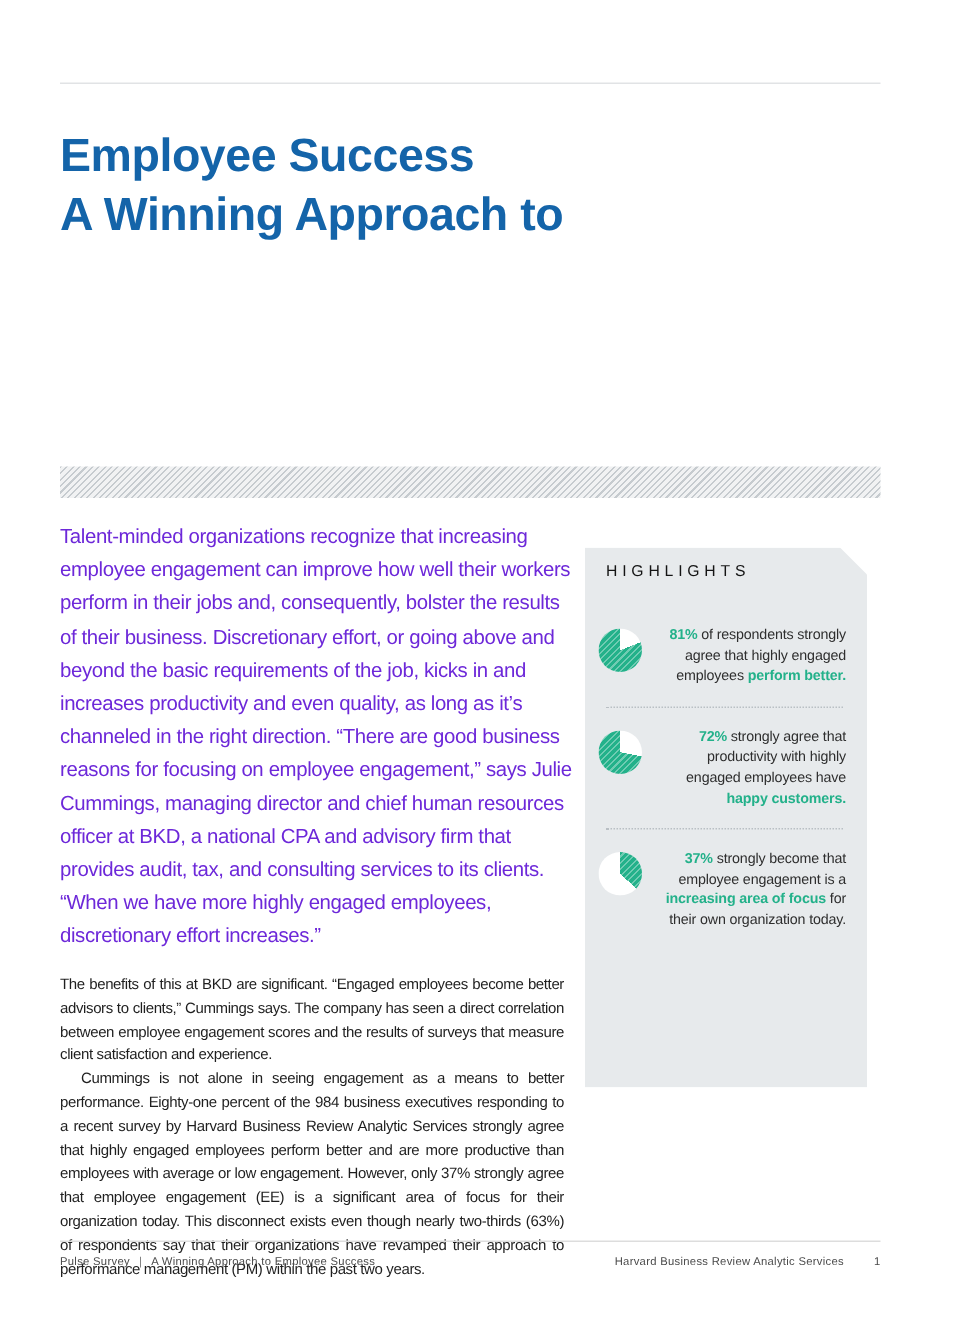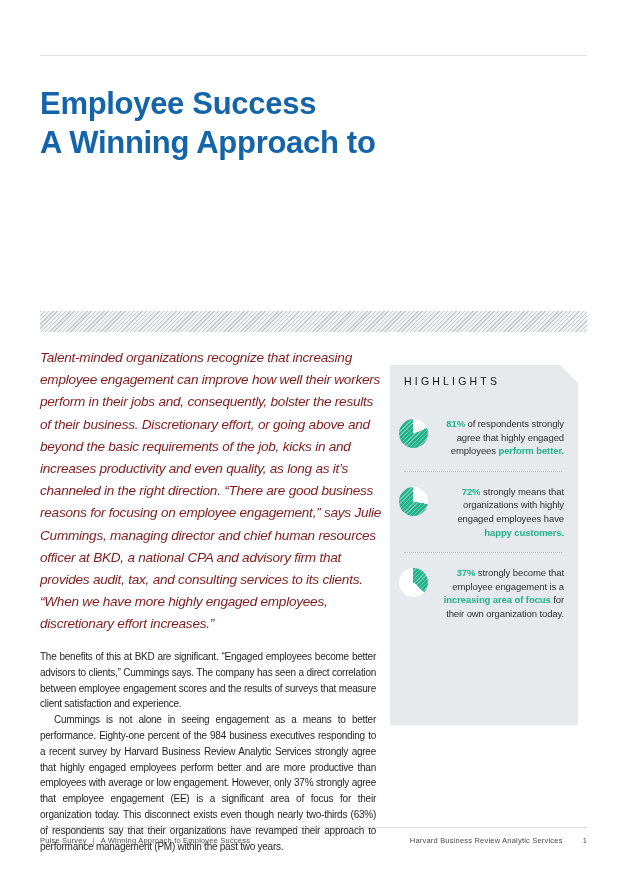--- a/index.html
+++ b/index.html
@@ -22,22 +22,21 @@
     color:#1464a9;letter-spacing:-0.3px;
   }
   .title .line{display:block;}
   .hatch{
     position:absolute;left:40px;top:311px;width:547px;height:21px;
     background:repeating-linear-gradient(135deg,#c6cbcf 0,#c6cbcf 1px,#f1f2f3 1px,#f1f2f3 3px);
   }
   .intro{
     position:absolute;left:40px;top:347px;width:342px;margin:0;
     font-size:13.6px;line-height:22.2px;letter-spacing:-0.25px;
-    color:#7f1d1d;
-    font-style:italic;
+    color:#6d28d9;
   }
   .body-serif{
     position:absolute;left:40px;top:649px;width:336px;
     font-family:Liberation Sans, sans-serif;
     font-size:10px;line-height:15.8px;letter-spacing:-0.25px;
     color:#1f1f1f;text-align:justify;
   }
   .body-serif p{margin:0;}
   .body-serif p.indent{text-indent:14px;}
   .highlights{
@@ -106,21 +105,21 @@
 
     <div class="hl-item">
       <div class="pie" style="background: repeating-linear-gradient(135deg, rgba(255, 255, 255, 0.35) 0px, rgba(255, 255, 255, 0.35) 1px, rgba(255, 255, 255, 0) 1px, rgba(255, 255, 255, 0) 3px), conic-gradient(rgb(255, 255, 255) 0deg, rgb(255, 255, 255) 19%, rgb(35, 177, 138) 19%, rgb(35, 177, 138) 100%);"></div>
       <p class="hl-text"><span class="g">81%</span><span> of respondents strongly agree that highly engaged employees </span><span class="g">perform better.</span><span></span></p>
     </div>
 
     <hr class="dotted">
 
     <div class="hl-item">
       <div class="pie" style="background: repeating-linear-gradient(135deg, rgba(255, 255, 255, 0.35) 0px, rgba(255, 255, 255, 0.35) 1px, rgba(255, 255, 255, 0) 1px, rgba(255, 255, 255, 0) 3px), conic-gradient(rgb(255, 255, 255) 0deg, rgb(255, 255, 255) 28%, rgb(35, 177, 138) 28%, rgb(35, 177, 138) 100%);"></div>
-      <p class="hl-text"><span class="g">72%</span><span> strongly means that organizations with highly engaged employees have </span><span class="g">happy customers.</span><span></span></p>
+      <p class="hl-text"><span class="g">72%</span><span> strongly agree that productivity with highly engaged employees have </span><span class="g">happy customers.</span><span></span></p>
     </div>
 
     <hr class="dotted">
 
     <div class="hl-item">
       <div class="pie" style="background: repeating-linear-gradient(135deg, rgba(255, 255, 255, 0.35) 0px, rgba(255, 255, 255, 0.35) 1px, rgba(255, 255, 255, 0) 1px, rgba(255, 255, 255, 0) 3px), conic-gradient(rgb(35, 177, 138) 0deg, rgb(35, 177, 138) 37%, rgb(255, 255, 255) 37%, rgb(255, 255, 255) 100%);"></div>
       <p class="hl-text"><span class="g">37%</span><span> strongly become that employee engagement is a </span><span class="g">increasing area of focus</span><span> for their own organization today.</span></p>
     </div>
   </aside>
 

